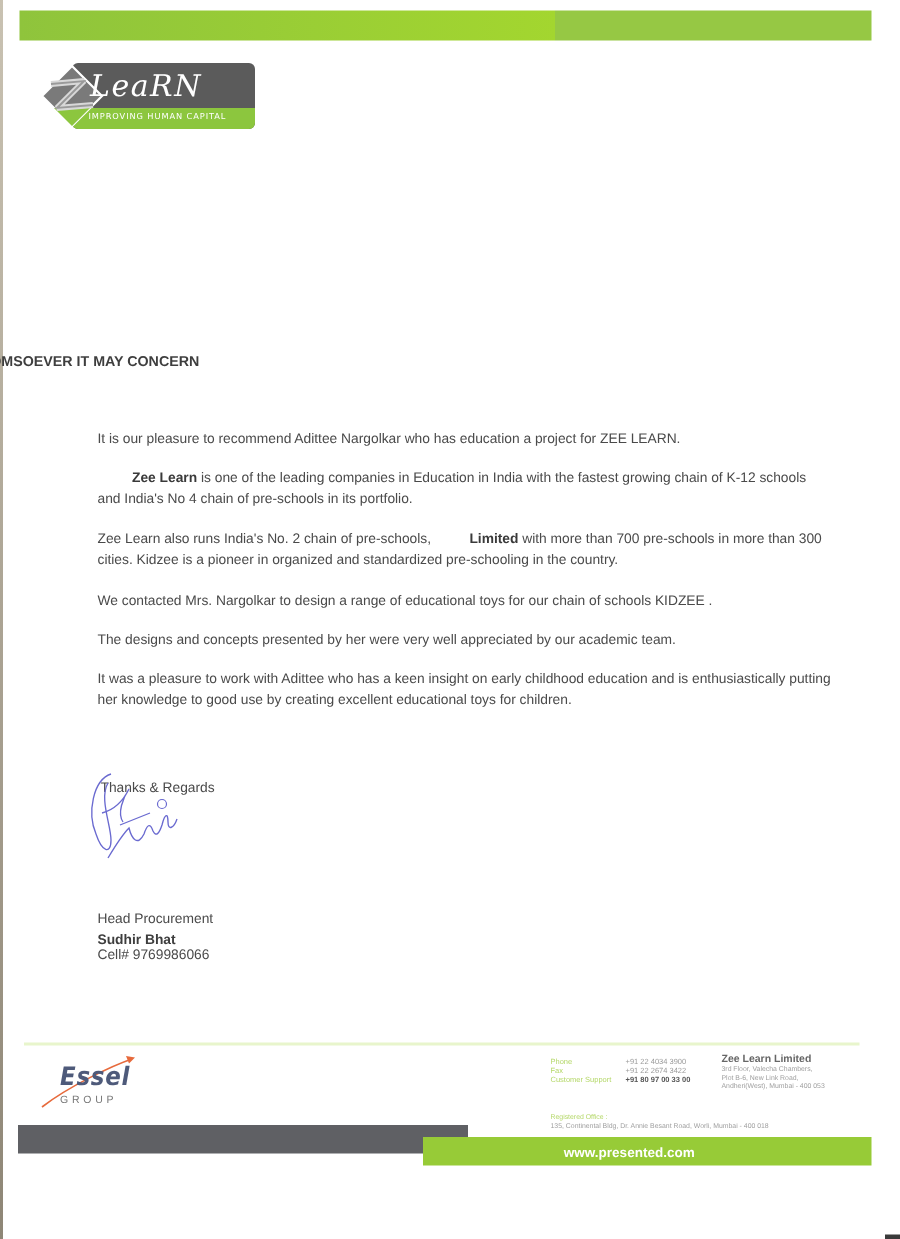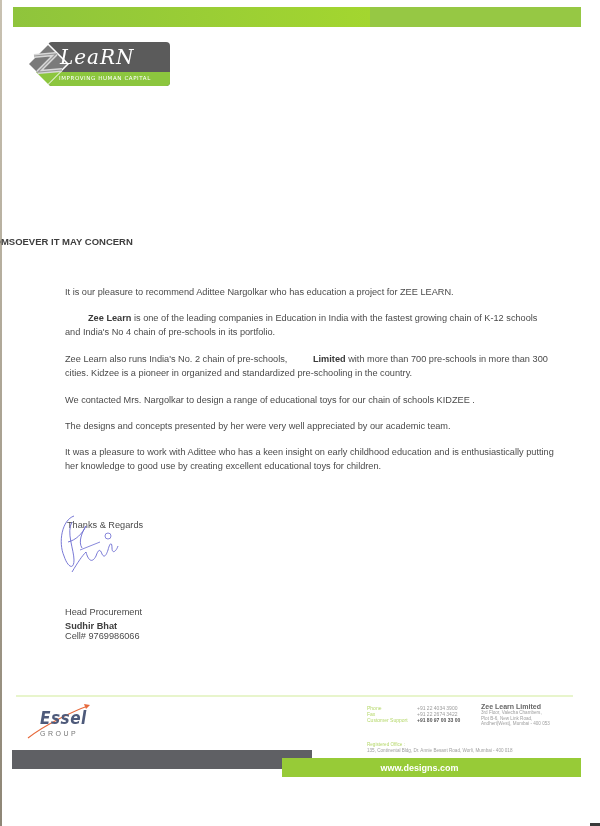--- a/index.html
+++ b/index.html
@@ -143,16 +143,16 @@
   <div class="addr">Andheri(West), Mumbai - 400 053</div>
 </div>
 
 <div class="regoffice">
   <div class="lbl">Registered Office :</div>
   <div class="addr">135, Continental Bldg, Dr. Annie Besant Road, Worli, Mumbai - 400 018</div>
 </div>
 
 <div class="dark-bar"></div>
 <div class="green-bar">
-  <span class="url">www.designs.com</span>
+  <span class="url">www.presented.com</span>
 </div>
 
 <div class="page-edge-br"></div>
 
 </body></html>

